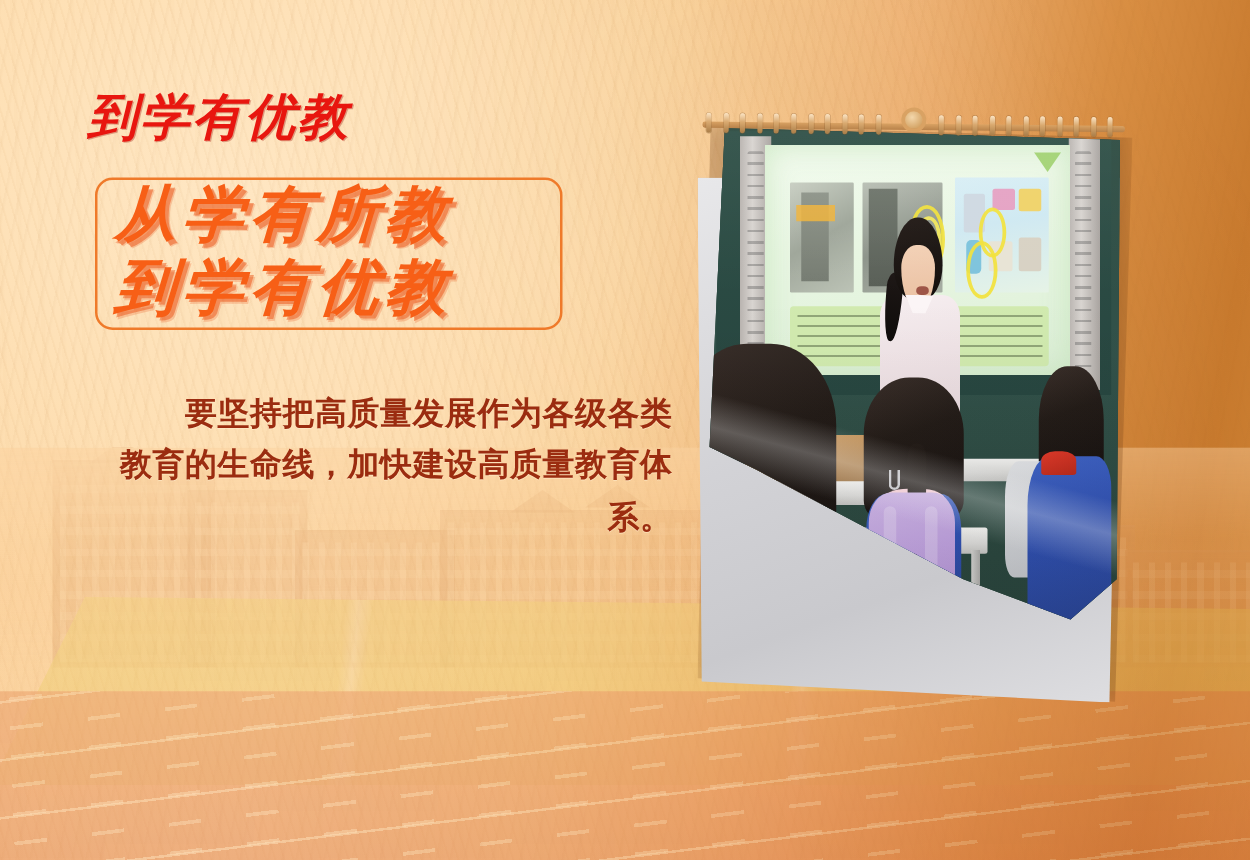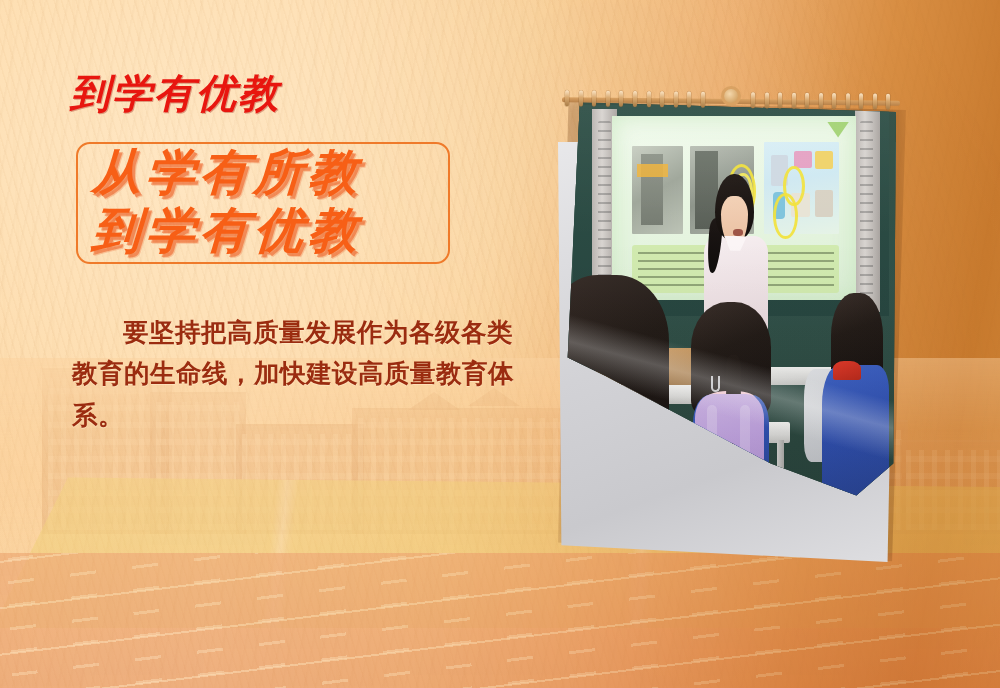--- a/index.html
+++ b/index.html
@@ -182,28 +182,29 @@
     transform: skewX(-3deg);
   }
 
   
   .quote {
     position: absolute;
     left: 72px; top: 312px;
     width: 466px;
   }
   .quote p {
-    font-family: Liberation Sans, sans-serif;
+    font-family: Liberation Mono, monospace;
     font-size: 25.5px;
     font-weight: 700;
     color: #9b2c10;
     line-height: 1.62;
     text-indent: 51px;
     letter-spacing: .5px;
     text-shadow: 0 1px 0 rgba(255,236,205,.55);
+    text-align: right;
   }
   .attribution {
     position: absolute;
     left: 72px; top: 442px;
     width: 466px;
     text-align: right;
     font-family: "Liberation Serif", "DejaVu Serif", serif;
     font-size: 25.5px;
     font-weight: 700;
     color: #9b2c10;

